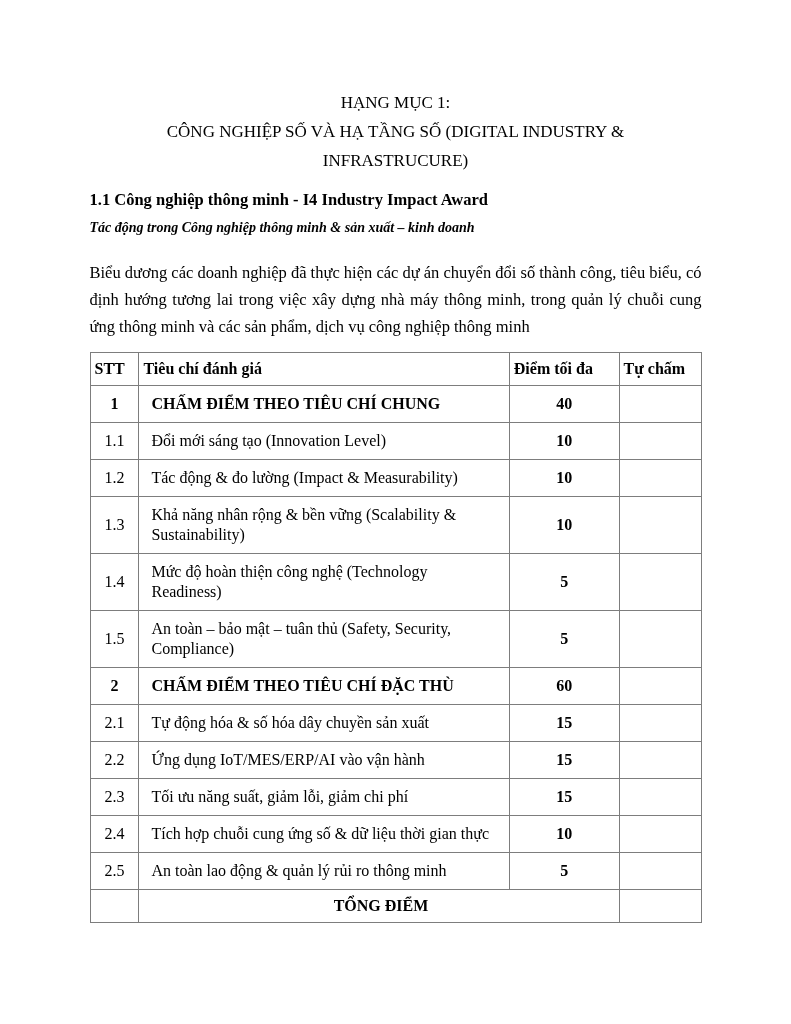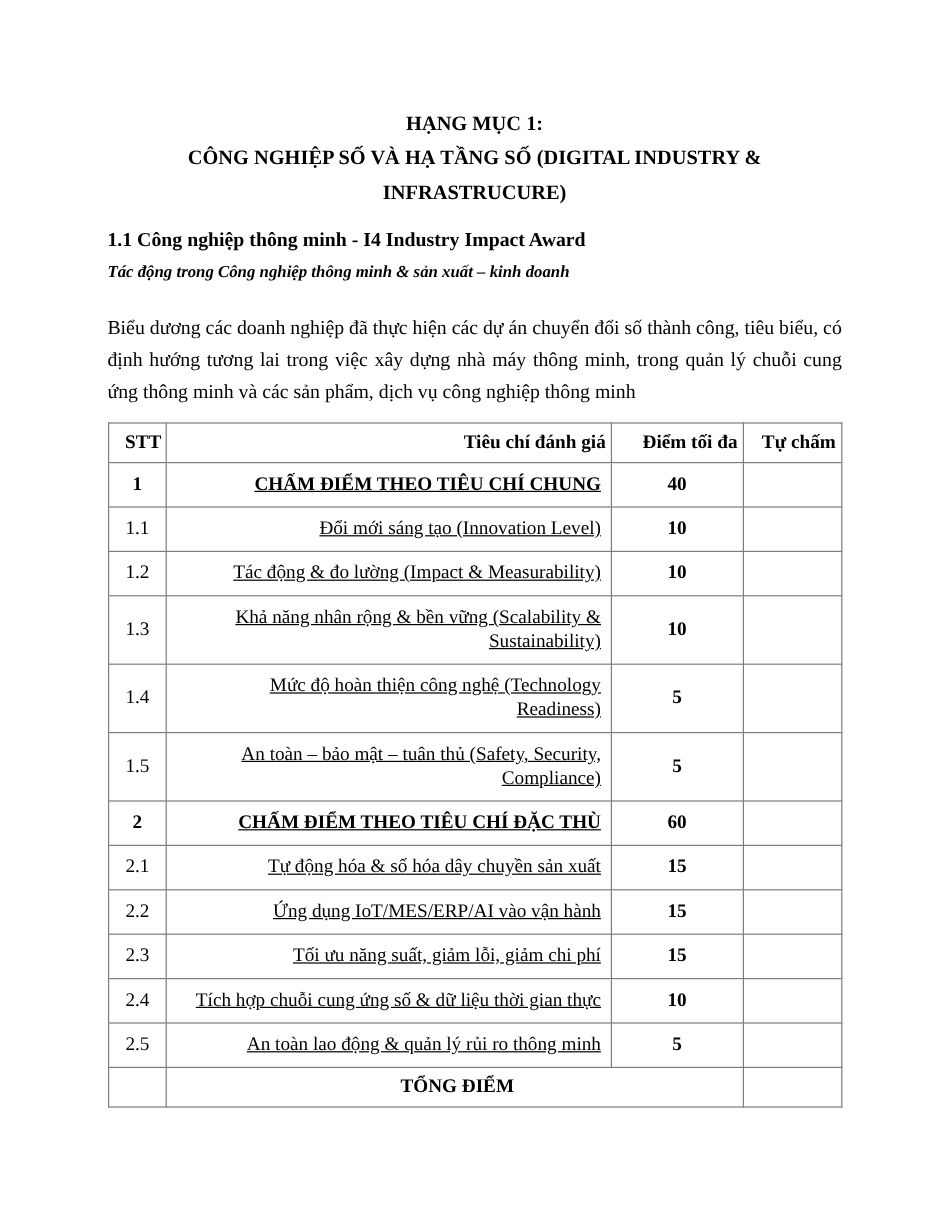--- a/index.html
+++ b/index.html
@@ -13,21 +13,21 @@
     height: 1024px;
     overflow: hidden;
   }
   .page {
     width: 612px;
     margin: 0 auto;
     padding-top: 88px;
   }
   .title-block {
     text-align: center;
-    font-weight: bold;
+    font-weight: normal;
     font-size: 17px;
     line-height: 29px;
   }
   .subtitle {
     font-weight: bold;
     font-size: 16.5px;
     margin-top: 12px;
     line-height: 26px;
   }
   .tagline {
@@ -51,24 +51,24 @@
   }
   table.score-table th,
   table.score-table td {
     border: 1.5px solid #7d7d7d;
     vertical-align: middle;
     line-height: 1.25;
   }
   table.score-table th {
     font-weight: bold;
     padding: 6px 4px;
-    text-align: right;
+    text-align: left;
   }
   td.col-stt   { width: 49px;  text-align: center; padding: 8px 2px; }
-  td.col-crit  { width: 371px; text-align: right;   padding: 8px 8px 8px 12px; text-decoration: underline; }
+  td.col-crit  { width: 371px; text-align: left;   padding: 8px 8px 8px 12px; }
   td.col-max   { width: 110px; text-align: center; padding: 8px 2px; font-weight: bold; }
   td.col-self  { width: 82px;  padding: 8px 2px; }
   tr.section-row td { font-weight: bold; }
   tr.footer-row td.footer-label {
     font-weight: bold;
     text-align: center;
     padding: 6px 8px 6px 12px;
   }
 </style>
 </head>

